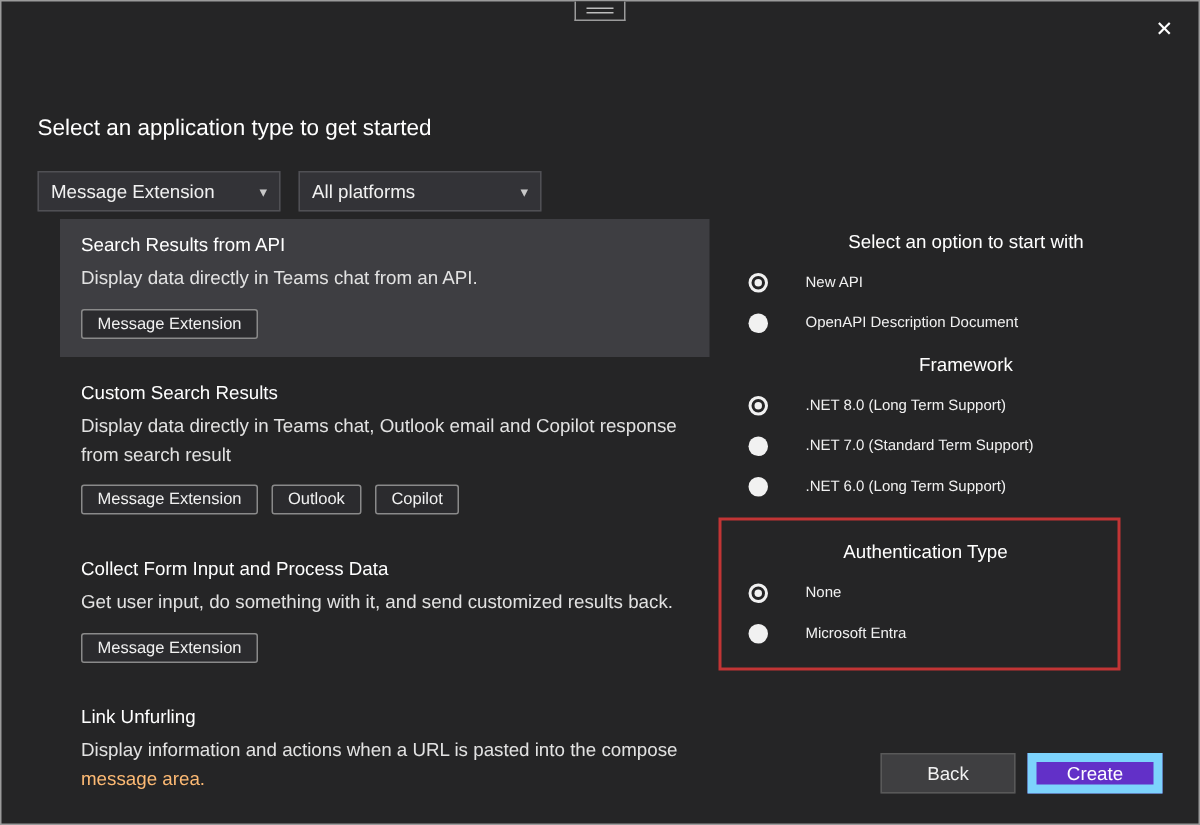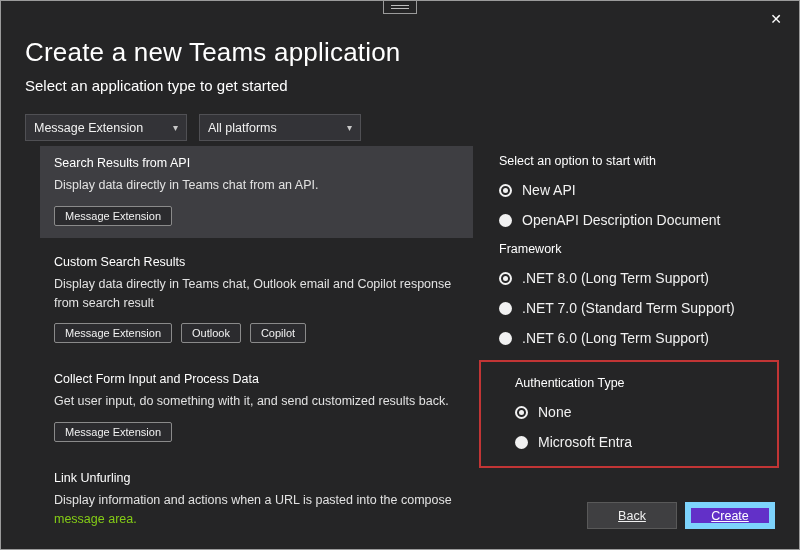--- a/index.html
+++ b/index.html
@@ -41,70 +41,69 @@
     padding: 0 8px; font-size: 12.5px; color: #f1f1f1; cursor: pointer;
   }
   .dropdown .chev { font-size: 10px; color: #c8c8c8; margin-left: 6px; }
 
   
   .left-col { position: absolute; left: 39px; top: 145px; width: 433px; }
   .item { padding: 10px 14px 12px 14px; margin-bottom: 7px; cursor: pointer; }
   .item.checked { background: #3e3e42; }
   .item-title { font-size: 12.5px; color: #ffffff; margin-bottom: 6px; }
   .item-desc { font-size: 12.5px; color: #e2e2e2; line-height: 1.5; margin-bottom: 11px; }
-  .item-desc .muted { color: #84cc16; }
+  .item-desc .muted { color: #fdba74; }
   .item:last-child .item-desc { margin-bottom: 0; }
   .tags { display: flex; gap: 9px; }
   .tag {
     border: 1px solid #8a8a8a; background: #2b2b2e; color: #f1f1f1;
     font-size: 11px; padding: 3px 10px; border-radius: 2px; white-space: nowrap;
   }
 
   
-  .right-col { position: absolute; left: 498px; top: 153px; width: 290px; }
+  .right-col { position: absolute; left: 498px; top: 153px; width: 290px; text-align: center; }
   .group-label { font-size: 12.5px; color: #ffffff; margin-bottom: 14px; }
-  .radio-row { display: flex; align-items: center; gap: 10px; margin-bottom: 14px; font-size: 14px; cursor: pointer; }
+  .radio-row { display: flex; align-items: center; gap: 25px; margin-bottom: 14px; font-size: 10px; cursor: pointer; }
   .radio {
     width: 13px; height: 13px; border-radius: 50%;
     background: #f1f1f1; flex-shrink: 0; position: relative;
   }
   .radio.checked { background: transparent; border: 2px solid #f1f1f1; }
   .radio.checked::after { content: ""; position: absolute; inset: 2px; border-radius: 50%; background: #f1f1f1; }
   .group { margin-bottom: 12px; }
   .auth-group {
     border: 2px solid #c23535;
     margin-left: -20px;
-    width: 300px;
-    padding: 14px 10px 2px 34px;
+    width: 268px;
+    padding: 14px 10px 2px 18px;
     margin-top: 10px;
   }
 
   
   .footer { position: absolute; right: 24px; bottom: 20px; display: flex; gap: 8px; }
   .btn {
     width: 90px; height: 27px; font-size: 12.5px;
     display: flex; align-items: center; justify-content: center;
-    cursor: pointer; font-family: "Liberation Sans", sans-serif; text-decoration: underline;
+    cursor: pointer; font-family: "Liberation Sans", sans-serif;
   }
   .btn-back { background: #3f3f41; border: 1px solid #595959; color: #f1f1f1; }
   .btn-create { background: #6230c8; border: 6px solid #7dd3fc; color: #ffffff; }
 </style>
 </head>
 <body>
 
 <div class="dialog">
 
   <div class="drag-handle">
     <span class="line"></span>
     <span class="line"></span>
   </div>
 
   <button class="close-btn">✕</button>
 
-  <div class="title">Create a new Teams application</div>
   <div class="subtitle">Select an application type to get started</div>
 
   <div class="filters">
     <div class="dropdown">
       <span>Message Extension</span>
       <span class="chev">▾</span>
     </div>
     <div class="dropdown">
       <span>All platforms</span>
       <span class="chev">▾</span>

